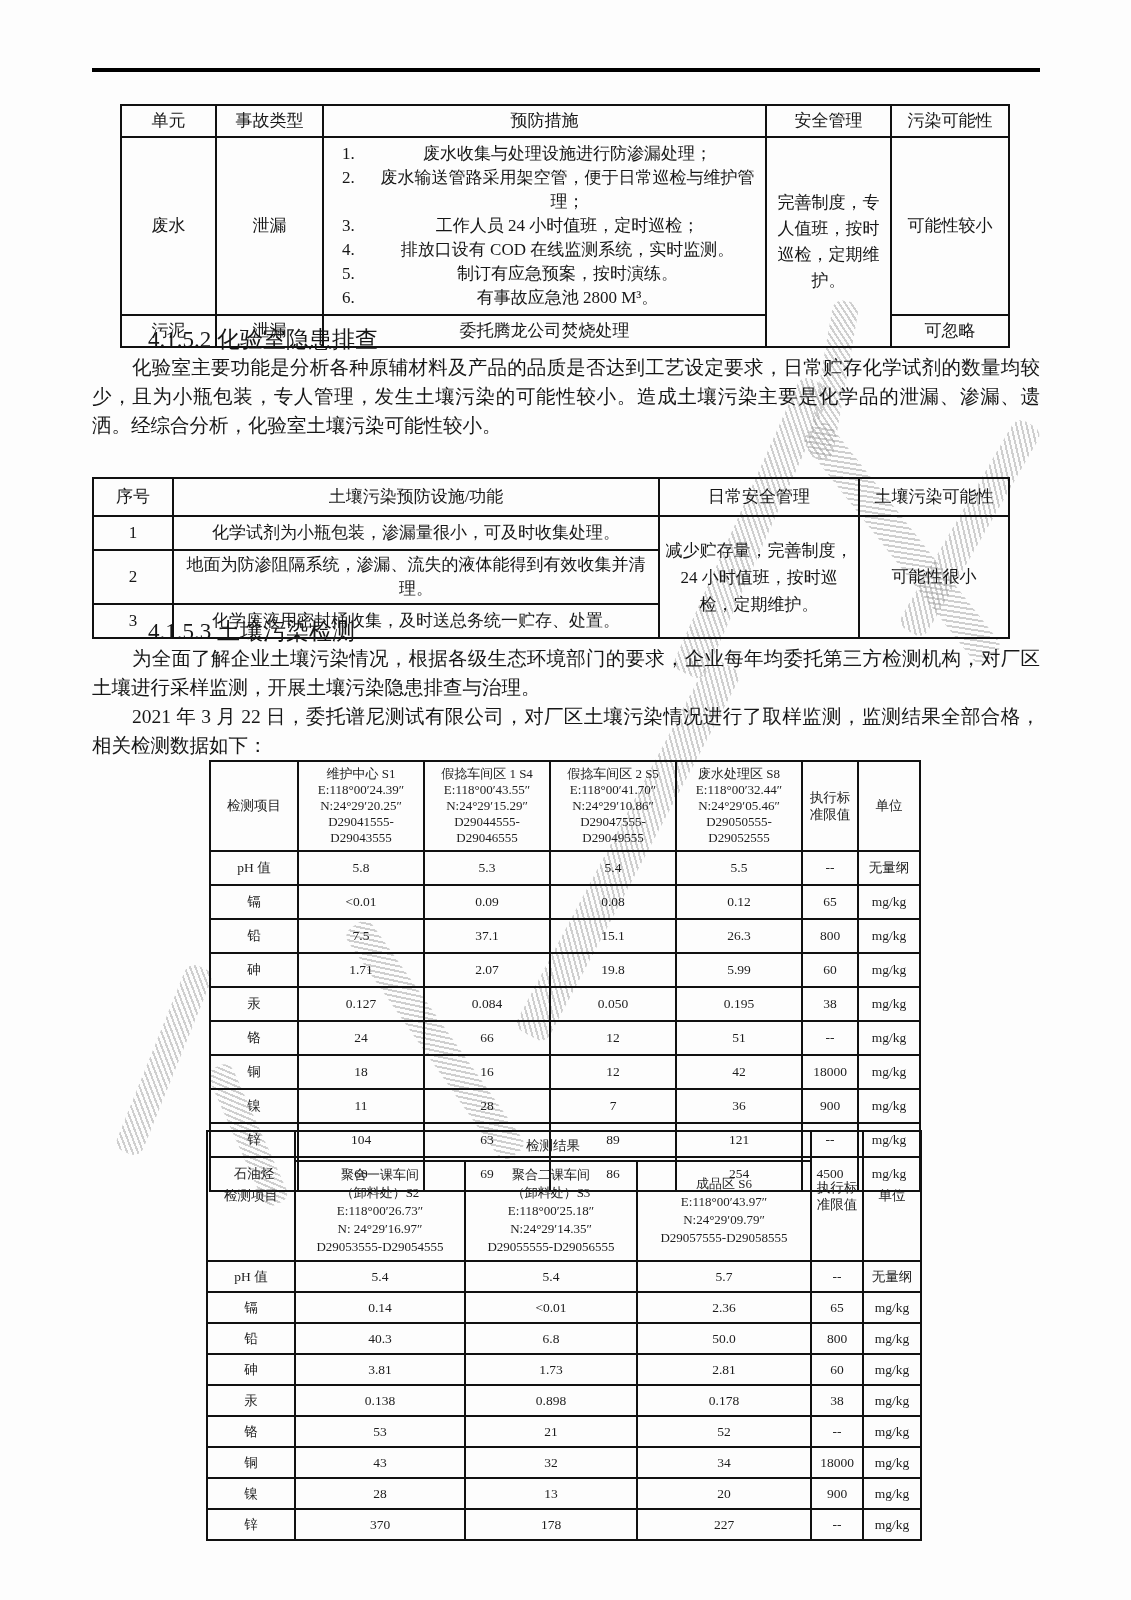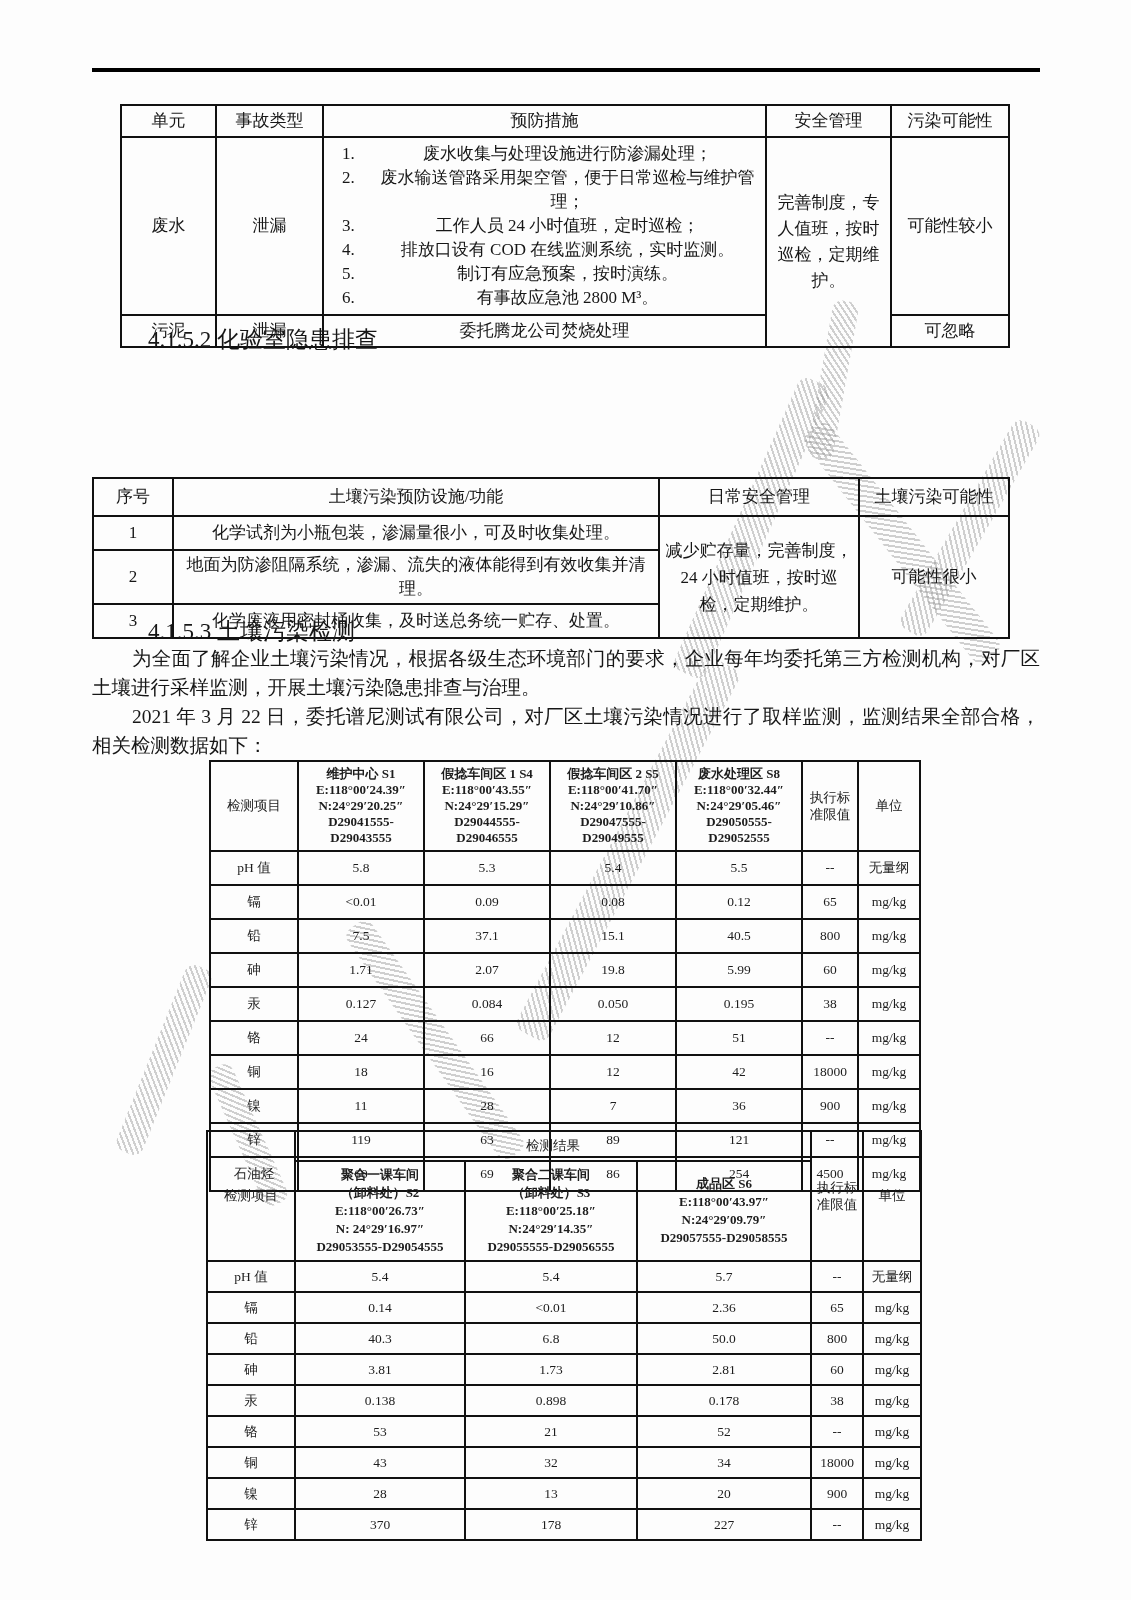--- a/index.html
+++ b/index.html
@@ -38,21 +38,21 @@
   .lab{position:absolute;left:92px;top:477px;width:918px;font-size:17px;line-height:24px;padding-left:33px;}
   .lab thead th{height:32px;}
   .lab tbody td{height:28px;}
   .lab .mgmt2{line-height:27px;}
 
   
   .test{font-size:13.5px;color:#1d1d1d;}
   .test th,.test td{border:1px solid #2b2b2b;}
   table.test{border:2px solid #222;}
   .test .site-cell{padding:4px 2px;line-height:16px;font-size:13px;}
-  .test .site-cell div{white-space:nowrap;font-weight:bold;}
+  .test .site-cell div{white-space:nowrap;}
   .test1{position:absolute;left:209px;top:760px;width:712px;}
   .test1 tbody td{height:28px;}
   .test2{position:absolute;left:206px;top:1130px;width:716px;}
   .test2 .result-h{height:24px;}
   .test2 .site-cell{line-height:18px;}
   .test2 tbody td{height:25px;}
   .limit-h{line-height:17px;}
 
   
   .wm{position:absolute;pointer-events:none;opacity:.42;border-radius:10px;
@@ -137,20 +137,21 @@
       <tr class="r-sludge">
         <td>污泥</td>
         <td>泄漏</td>
         <td>委托腾龙公司焚烧处理</td>
         <td>可忽略</td>
       </tr>
     </tbody>
   </table>
 
   <div class="sec-heading" style="top:324px;">4.1.5.2 化验室隐患排查</div>
+  <div class="para" style="top:353px;">化验室主要功能是分析各种原辅材料及产品的品质是否达到工艺设定要求，日常贮存化学试剂的数量均较少，且为小瓶包装，专人管理，发生土壤污染的可能性较小。造成土壤污染主要是化学品的泄漏、渗漏、遗洒。经综合分析，化验室土壤污染可能性较小。</div>
 
   <table class="tbl lab">
     <colgroup>
         <col style="width:80px">
         <col style="width:486px">
         <col style="width:200px">
         <col>
       </colgroup>
     <thead>
       <tr>
@@ -252,21 +253,21 @@
           <td>0.12</td>
           <td>65</td>
           <td>mg/kg</td>
         </tr>
 
         <tr>
           <td>铅</td>
           <td>7.5</td>
           <td>37.1</td>
           <td>15.1</td>
-          <td>40.5</td>
+          <td>26.3</td>
           <td>800</td>
           <td>mg/kg</td>
         </tr>
 
         <tr>
           <td>砷</td>
           <td>1.71</td>
           <td>2.07</td>
           <td>19.8</td>
           <td>5.99</td>
@@ -309,21 +310,21 @@
           <td>11</td>
           <td>28</td>
           <td>7</td>
           <td>36</td>
           <td>900</td>
           <td>mg/kg</td>
         </tr>
 
         <tr>
           <td>锌</td>
-          <td>119</td>
+          <td>104</td>
           <td>63</td>
           <td>89</td>
           <td>121</td>
           <td>--</td>
           <td>mg/kg</td>
         </tr>
 
         <tr>
           <td>石油烃</td>
           <td>60</td>

